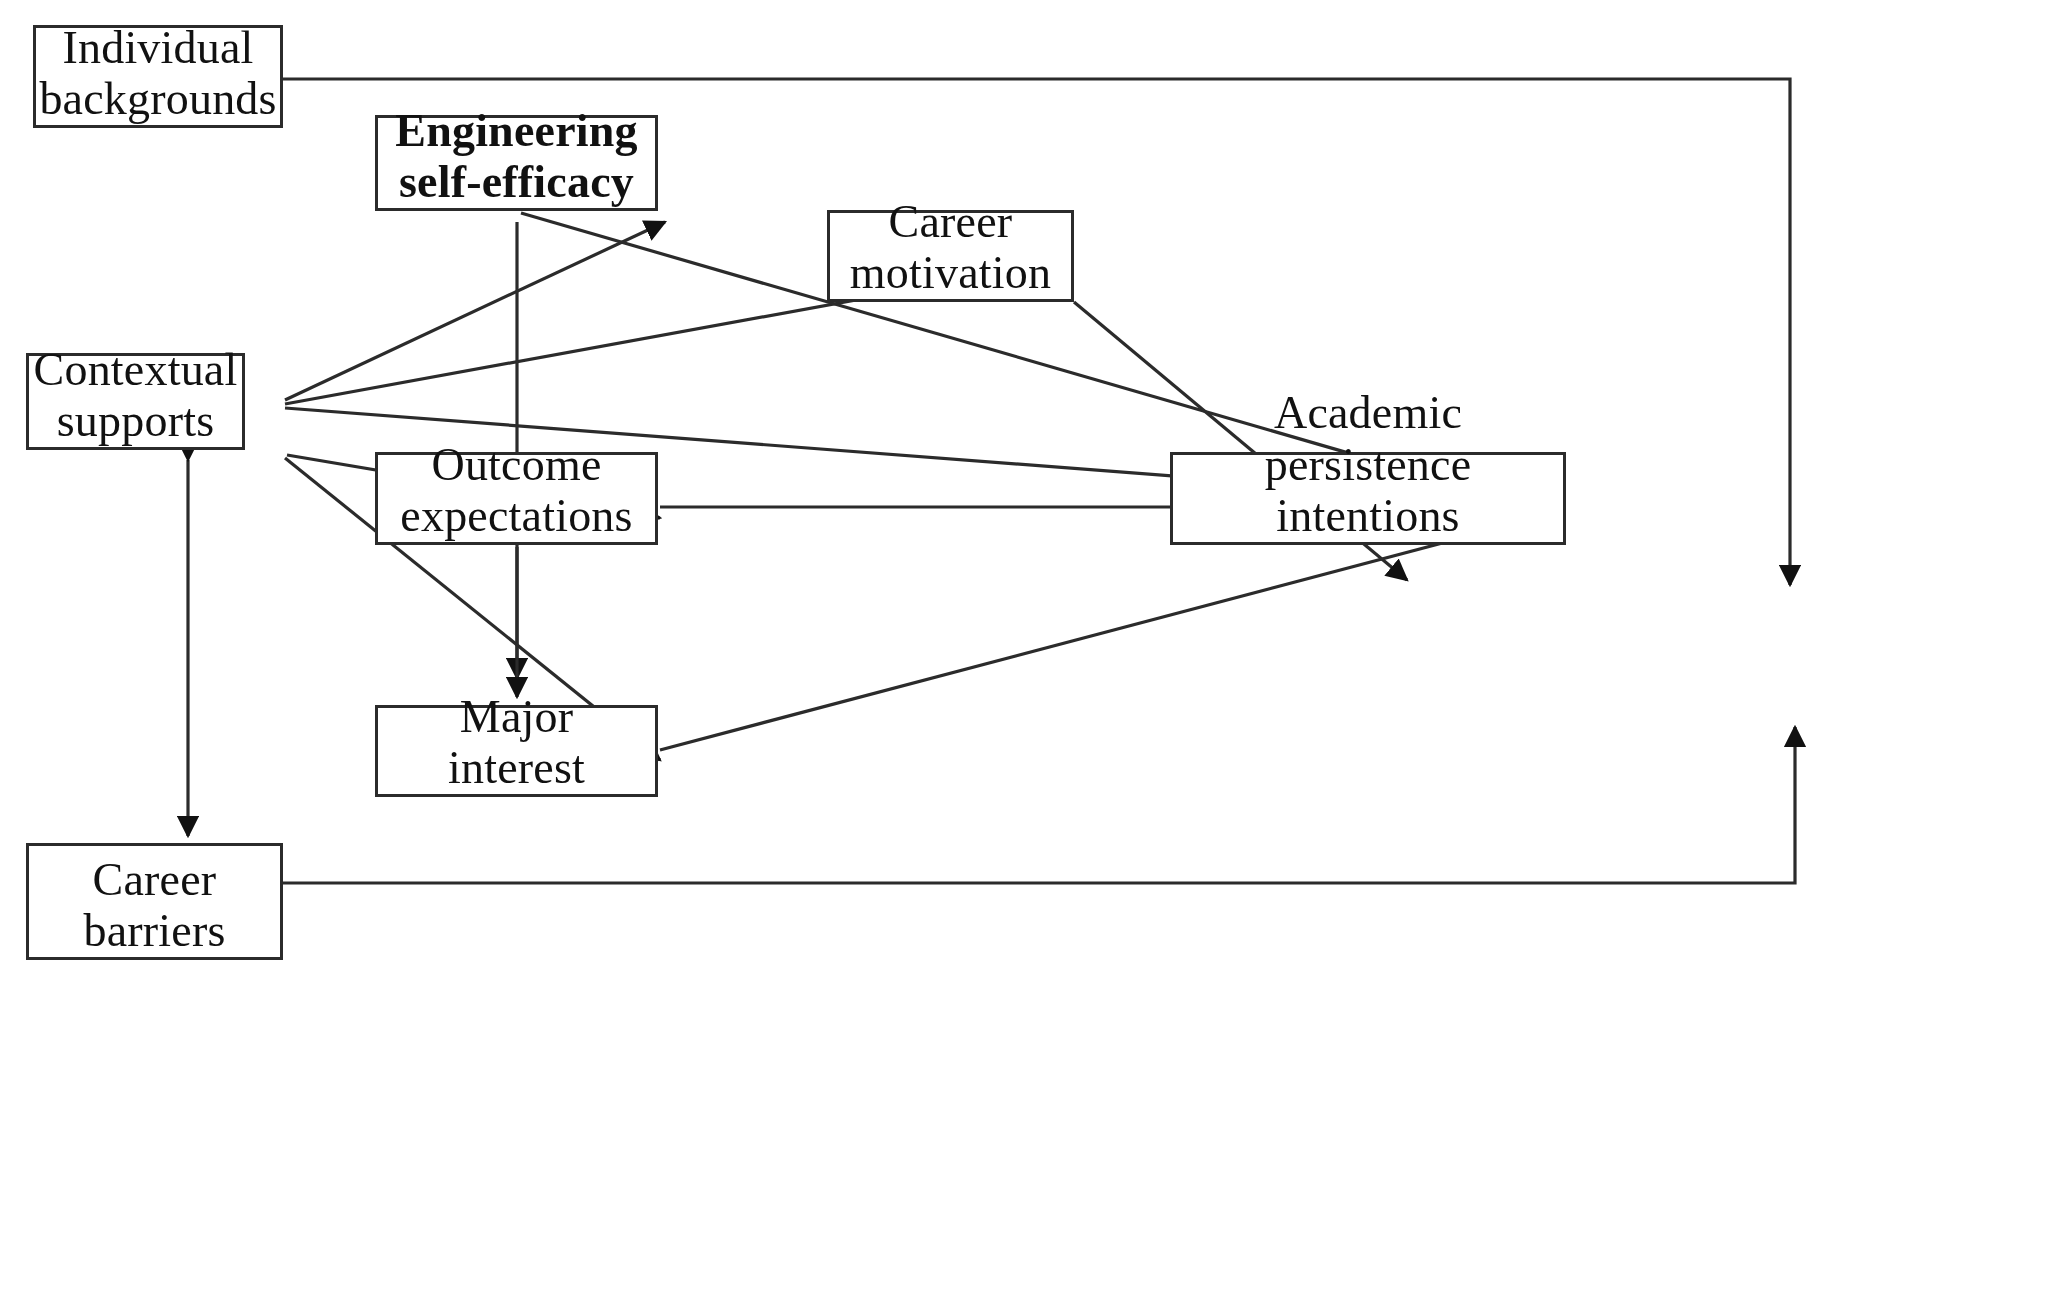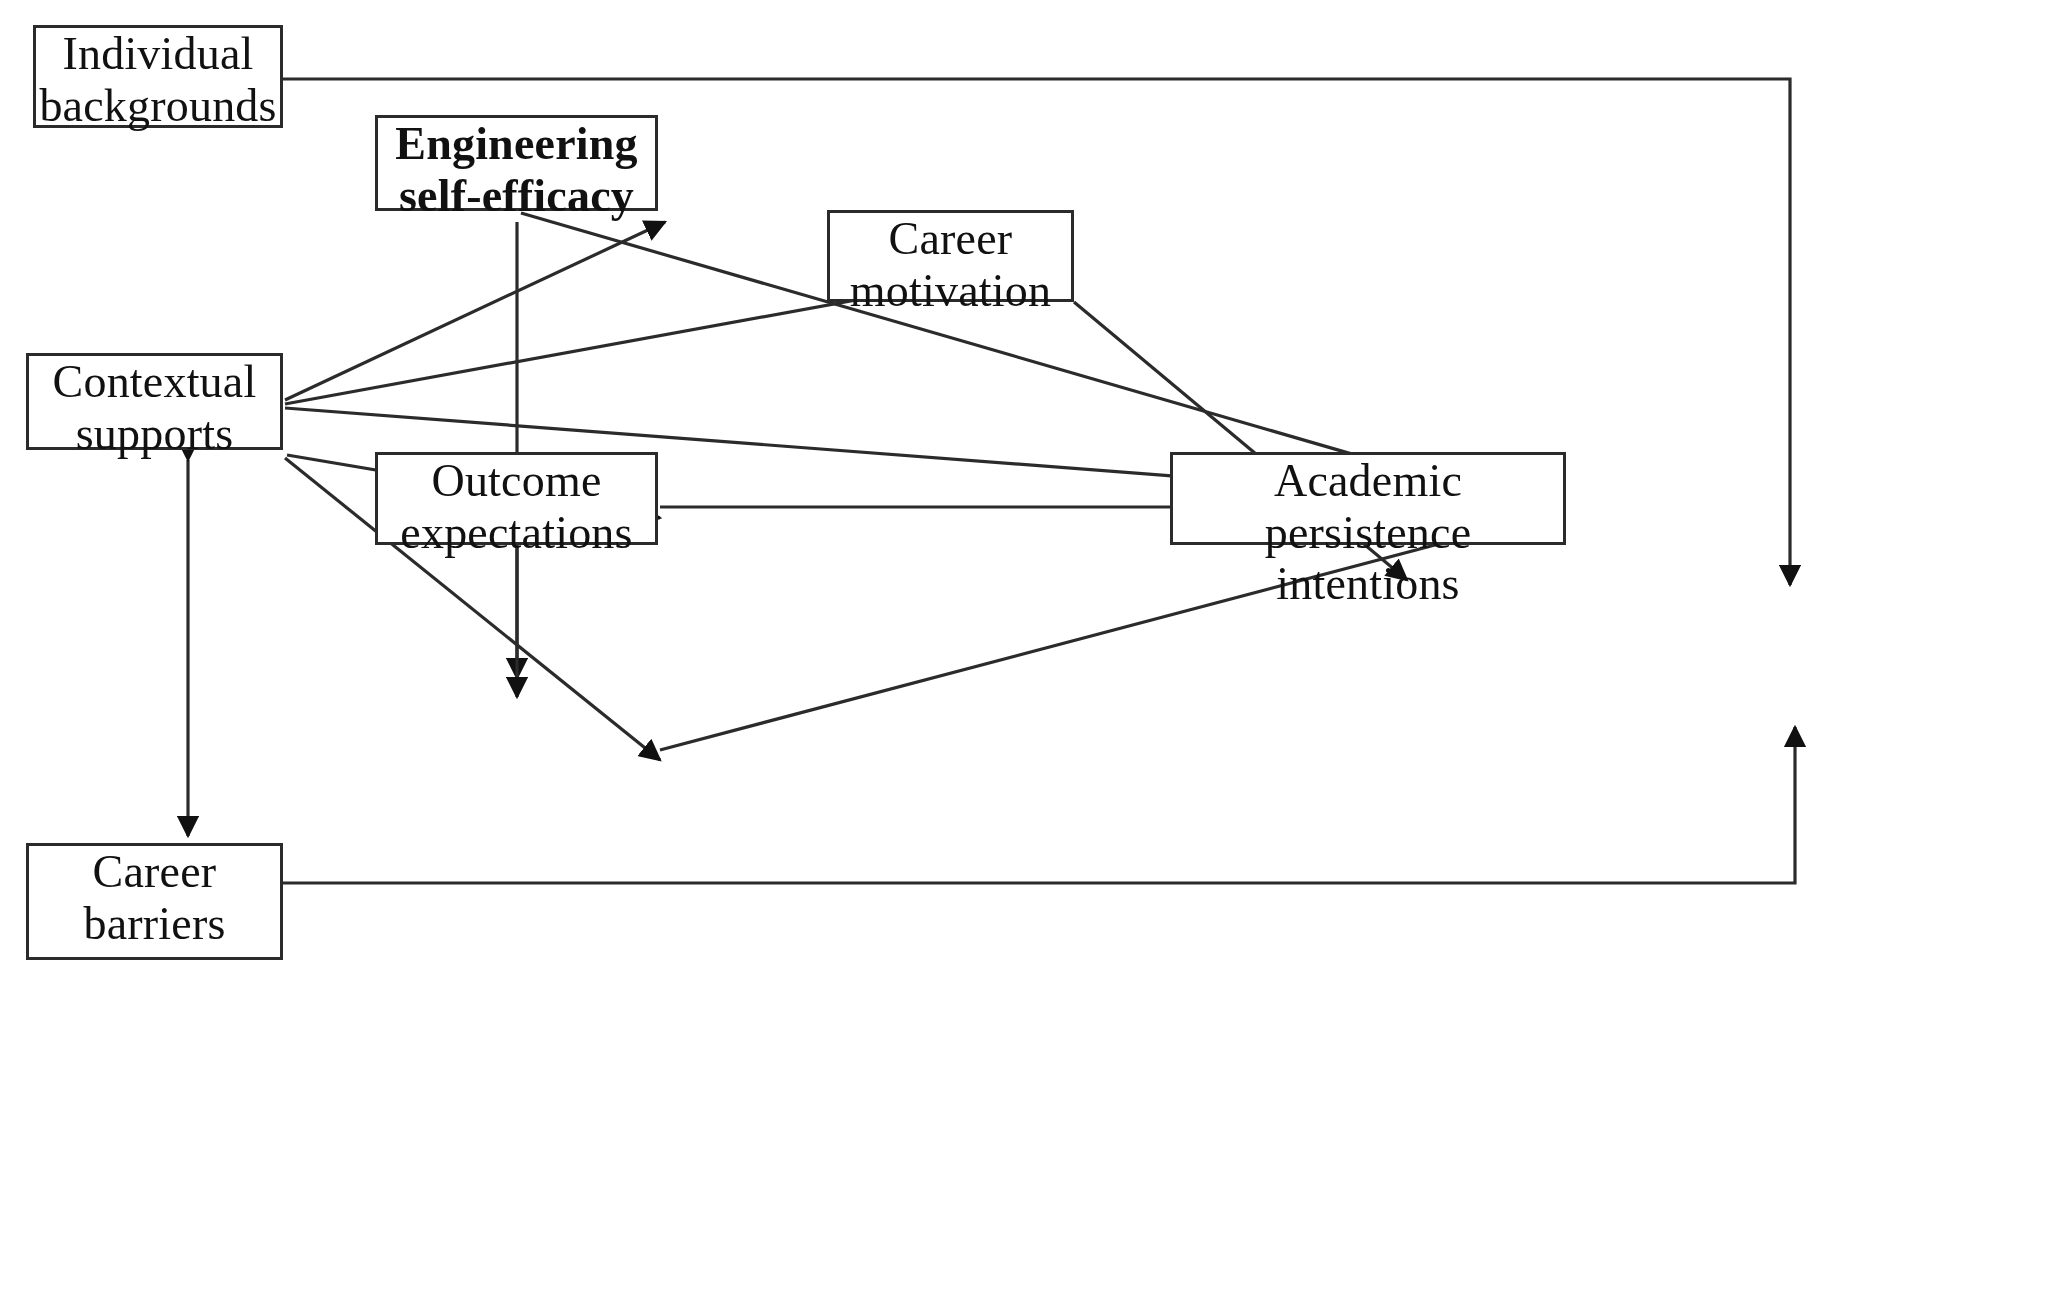--- a/index.html
+++ b/index.html
@@ -1,26 +1,26 @@
 <!DOCTYPE html>
 <html><head>
 <meta charset="utf-8">
 <style>
   html,body{margin:0;padding:0;background:#ffffff;}
   #stage{position:relative;width:2067px;height:1299px;background:#ffffff;
          font-family:"Liberation Serif","DejaVu Serif",serif;overflow:hidden;}
   svg#edges{position:absolute;left:0;top:0;width:2067px;height:1299px;}
   .node{position:absolute;box-sizing:border-box;border:3px solid #2b2b2b;background:#ffffff;
-        display:flex;align-items:flex-start;justify-content:center;text-align:center;
+        display:flex;align-items:flex-end;justify-content:center;text-align:center;
         color:#111111;font-size:46px;line-height:1.12;letter-spacing:.2px;}
   .node .lbl{white-space:pre-line;padding:0 8px;}
   #n-individual   {left:33px;  top:25px;   width:250px; height:103px;}
   #n-selfefficacy {left:375px; top:115px;  width:283px; height:96px;font-weight:bold;}
   #n-careermot    {left:827px; top:210px;  width:247px; height:92px;}
-  #n-contextual   {left:26px;  top:353px;  width:257px; height:97px;}
+  #n-contextual   {left:26px;  top:353px;  width:219px; height:97px;}
   #n-outcome      {left:375px; top:452px;  width:283px; height:93px;}
   #n-academic     {left:1170px;top:452px;  width:396px; height:93px;}
   #n-major        {left:375px; top:705px;  width:283px; height:92px;}
   #n-barriers     {left:26px;  top:843px;  width:257px; height:117px;}
 </style>
 </head>
 <body>
 
 <div id="stage">
 
@@ -89,19 +89,22 @@
   <div class="node" id="n-academic">
     <span class="lbl">Academic
 persistence  intentions</span>
   </div>
 
   <div class="node" id="n-outcome">
     <span class="lbl">Outcome
 expectations</span>
   </div>
 
+  <div class="node" id="n-major">
+    <span class="lbl">Major  interest</span>
+  </div>
 
   <div class="node" id="n-barriers">
     <span class="lbl">Career
 barriers</span>
   </div>
 
 </div>
 
 </body></html>

